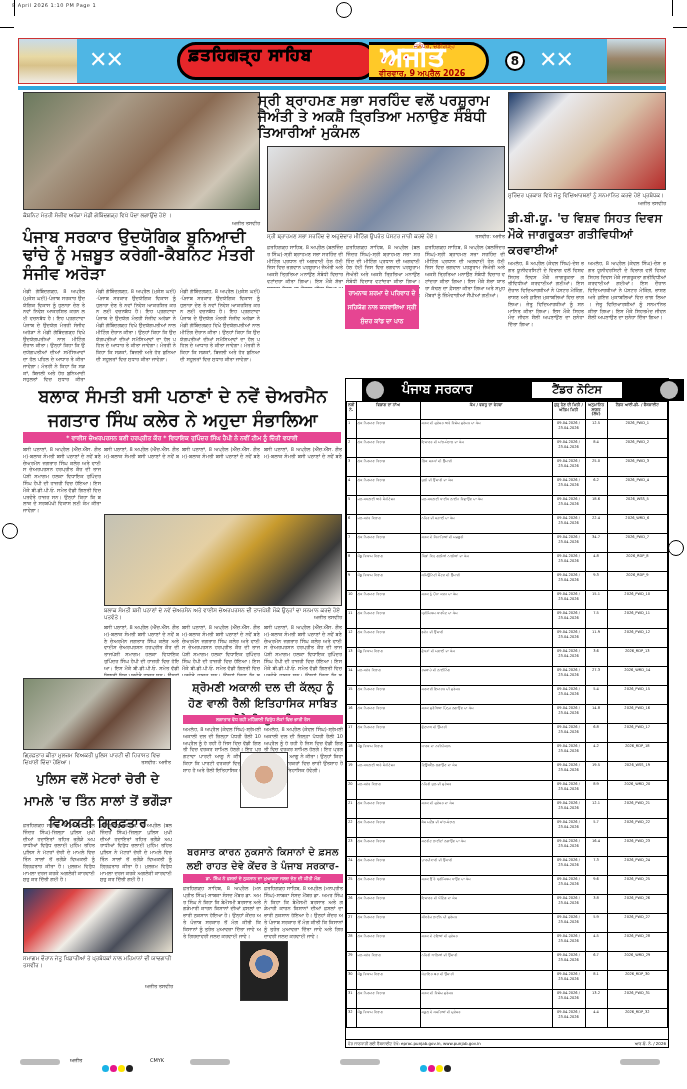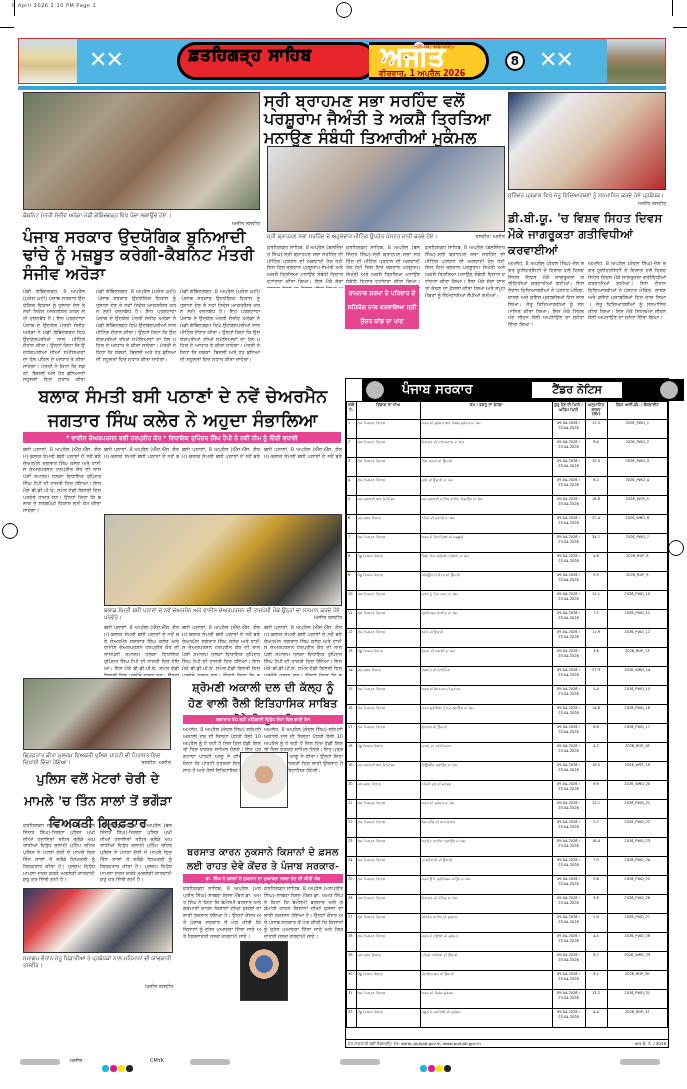--- a/index.html
+++ b/index.html
@@ -64,36 +64,36 @@
 <div class="abs reg" style="left:668px;top:540px"></div>
 
 <div class="abs mast">
   <div class="abs photo lphoto"></div>
   <div class="abs zig" style="left:70px;top:8px">✕✕</div>
   <div class="abs pill"></div>
   <div class="abs pill2"></div>
   <div class="abs mast-title">ਫ਼ਤਹਿਗੜ੍ਹ ਸਾਹਿਬ</div>
   <div class="abs mast-brand">ਅਜੀਤ</div>
   <div class="abs mast-loc">ਜਲੰਧਰ, ਚੰਡੀਗੜ੍ਹ</div>
-  <div class="abs mast-date">ਵੀਰਵਾਰ, 1 ਅਪ੍ਰੈਲ 2026</div>
+  <div class="abs mast-date">ਵੀਰਵਾਰ, 9 ਅਪ੍ਰੈਲ 2026</div>
   <div class="abs pageno">8</div>
   <div class="abs zig" style="left:520px;top:8px">✕✕</div>
   <div class="abs photo rphoto"></div>
 </div>
 <div class="abs blueline"></div>
 
 <div class="abs ph" style="left:23px;top:92px;width:237px;height:118px"></div>
 <div class="abs cap" style="left:23px;top:212px;width:237px">ਕੈਬਨਿਟ ਮੰਤਰੀ ਸੰਜੀਵ ਅਰੋੜਾ ਮੰਡੀ ਗੋਬਿੰਦਗੜ੍ਹ ਵਿਖੇ ਪੌਦਾ ਲਗਾਉਂਦੇ ਹੋਏ ।</div>
 <div class="abs credit" style="left:180px;top:220px;width:80px">ਅਜੀਤ ਤਸਵੀਰ</div>
 <div class="abs hl" style="left:23px;top:228px;width:240px;font-size:16px">ਪੰਜਾਬ ਸਰਕਾਰ ਉਦਯੋਗਿਕ ਬੁਨਿਆਦੀ ਢਾਂਚੇ ਨੂੰ ਮਜ਼ਬੂਤ ਕਰੇਗੀ-ਕੈਬਨਿਟ ਮੰਤਰੀ ਸੰਜੀਵ ਅਰੋੜਾ</div>
 <div class="abs body" style="left:23px;top:288px;width:62px;height:94px">ਮੰਡੀ ਗੋਬਿੰਦਗੜ੍ਹ, 8 ਅਪ੍ਰੈਲ (ਮੁਕੇਸ਼ ਘਈ)-ਪੰਜਾਬ ਸਰਕਾਰ ਉਦਯੋਗਿਕ ਵਿਕਾਸ ਨੂੰ ਹੁਲਾਰਾ ਦੇਣ ਤੇ ਨਵਾਂ ਨਿਵੇਸ਼ ਆਕਰਸ਼ਿਤ ਕਰਨ ਲਈ ਵਚਨਬੱਧ ਹੈ। ਇਹ ਪ੍ਰਗਟਾਵਾ ਪੰਜਾਬ ਦੇ ਉਦਯੋਗ ਮੰਤਰੀ ਸੰਜੀਵ ਅਰੋੜਾ ਨੇ ਮੰਡੀ ਗੋਬਿੰਦਗੜ੍ਹ ਵਿਖੇ ਉਦਯੋਗਪਤੀਆਂ ਨਾਲ ਮੀਟਿੰਗ ਦੌਰਾਨ ਕੀਤਾ। ਉਨ੍ਹਾਂ ਕਿਹਾ ਕਿ ਉਦਯੋਗਪਤੀਆਂ ਦੀਆਂ ਸਮੱਸਿਆਵਾਂ ਦਾ ਹੱਲ ਪਹਿਲ ਦੇ ਆਧਾਰ ਤੇ ਕੀਤਾ ਜਾਵੇਗਾ। ਮੰਤਰੀ ਨੇ ਕਿਹਾ ਕਿ ਸੜਕਾਂ, ਬਿਜਲੀ ਅਤੇ ਹੋਰ ਬੁਨਿਆਦੀ ਸਹੂਲਤਾਂ ਵਿਚ ਸੁਧਾਰ ਕੀਤਾ ਜਾਵੇਗਾ।</div>
 <div class="abs body" style="left:96px;top:288px;width:80px;height:94px">ਮੰਡੀ ਗੋਬਿੰਦਗੜ੍ਹ, 8 ਅਪ੍ਰੈਲ (ਮੁਕੇਸ਼ ਘਈ)-ਪੰਜਾਬ ਸਰਕਾਰ ਉਦਯੋਗਿਕ ਵਿਕਾਸ ਨੂੰ ਹੁਲਾਰਾ ਦੇਣ ਤੇ ਨਵਾਂ ਨਿਵੇਸ਼ ਆਕਰਸ਼ਿਤ ਕਰਨ ਲਈ ਵਚਨਬੱਧ ਹੈ। ਇਹ ਪ੍ਰਗਟਾਵਾ ਪੰਜਾਬ ਦੇ ਉਦਯੋਗ ਮੰਤਰੀ ਸੰਜੀਵ ਅਰੋੜਾ ਨੇ ਮੰਡੀ ਗੋਬਿੰਦਗੜ੍ਹ ਵਿਖੇ ਉਦਯੋਗਪਤੀਆਂ ਨਾਲ ਮੀਟਿੰਗ ਦੌਰਾਨ ਕੀਤਾ। ਉਨ੍ਹਾਂ ਕਿਹਾ ਕਿ ਉਦਯੋਗਪਤੀਆਂ ਦੀਆਂ ਸਮੱਸਿਆਵਾਂ ਦਾ ਹੱਲ ਪਹਿਲ ਦੇ ਆਧਾਰ ਤੇ ਕੀਤਾ ਜਾਵੇਗਾ। ਮੰਤਰੀ ਨੇ ਕਿਹਾ ਕਿ ਸੜਕਾਂ, ਬਿਜਲੀ ਅਤੇ ਹੋਰ ਬੁਨਿਆਦੀ ਸਹੂਲਤਾਂ ਵਿਚ ਸੁਧਾਰ ਕੀਤਾ ਜਾਵੇਗਾ।</div>
 <div class="abs body" style="left:180px;top:288px;width:80px;height:94px">ਮੰਡੀ ਗੋਬਿੰਦਗੜ੍ਹ, 8 ਅਪ੍ਰੈਲ (ਮੁਕੇਸ਼ ਘਈ)-ਪੰਜਾਬ ਸਰਕਾਰ ਉਦਯੋਗਿਕ ਵਿਕਾਸ ਨੂੰ ਹੁਲਾਰਾ ਦੇਣ ਤੇ ਨਵਾਂ ਨਿਵੇਸ਼ ਆਕਰਸ਼ਿਤ ਕਰਨ ਲਈ ਵਚਨਬੱਧ ਹੈ। ਇਹ ਪ੍ਰਗਟਾਵਾ ਪੰਜਾਬ ਦੇ ਉਦਯੋਗ ਮੰਤਰੀ ਸੰਜੀਵ ਅਰੋੜਾ ਨੇ ਮੰਡੀ ਗੋਬਿੰਦਗੜ੍ਹ ਵਿਖੇ ਉਦਯੋਗਪਤੀਆਂ ਨਾਲ ਮੀਟਿੰਗ ਦੌਰਾਨ ਕੀਤਾ। ਉਨ੍ਹਾਂ ਕਿਹਾ ਕਿ ਉਦਯੋਗਪਤੀਆਂ ਦੀਆਂ ਸਮੱਸਿਆਵਾਂ ਦਾ ਹੱਲ ਪਹਿਲ ਦੇ ਆਧਾਰ ਤੇ ਕੀਤਾ ਜਾਵੇਗਾ। ਮੰਤਰੀ ਨੇ ਕਿਹਾ ਕਿ ਸੜਕਾਂ, ਬਿਜਲੀ ਅਤੇ ਹੋਰ ਬੁਨਿਆਦੀ ਸਹੂਲਤਾਂ ਵਿਚ ਸੁਧਾਰ ਕੀਤਾ ਜਾਵੇਗਾ।</div>
 
-<div class="abs hl" style="left:264px;top:92px;width:240px;font-size:16px">ਸ੍ਰੀ ਬ੍ਰਾਹਮਣ ਸਭਾ ਸਰਹਿੰਦ ਵਲੋਂ ਪਰਸ਼ੂਰਾਮ ਜੈਅੰਤੀ ਤੇ ਅਕਸ਼ੈ ਤ੍ਰਿਤਿਆ ਮਨਾਉਣ ਸੰਬੰਧੀ ਤਿਆਰੀਆਂ ਮੁਕੰਮਲ</div>
+<div class="abs hl" style="left:258px;top:92px;width:240px;font-size:14px">ਸ੍ਰੀ ਬ੍ਰਾਹਮਣ ਸਭਾ ਸਰਹਿੰਦ ਵਲੋਂ ਪਰਸ਼ੂਰਾਮ ਜੈਅੰਤੀ ਤੇ ਅਕਸ਼ੈ ਤ੍ਰਿਤਿਆ ਮਨਾਉਣ ਸੰਬੰਧੀ ਤਿਆਰੀਆਂ ਮੁਕੰਮਲ</div>
 <div class="abs ph2" style="left:267px;top:146px;width:238px;height:86px"></div>
 <div class="abs cap" style="left:267px;top:233px;width:200px">ਸ੍ਰੀ ਬ੍ਰਾਹਮਣ ਸਭਾ ਸਰਹਿੰਦ ਦੇ ਅਹੁਦੇਦਾਰ ਮੀਟਿੰਗ ਉਪਰੰਤ ਪੋਸਟਰ ਜਾਰੀ ਕਰਦੇ ਹੋਏ।</div>
 <div class="abs credit" style="left:470px;top:233px;width:35px">ਤਸਵੀਰ: ਅਜੀਤ</div>
 <div class="abs body" style="left:267px;top:244px;width:76px;height:44px">ਫ਼ਤਹਿਗੜ੍ਹ ਸਾਹਿਬ, 8 ਅਪ੍ਰੈਲ (ਬਲਜਿੰਦਰ ਸਿੰਘ)-ਸ੍ਰੀ ਬ੍ਰਾਹਮਣ ਸਭਾ ਸਰਹਿੰਦ ਦੀ ਮੀਟਿੰਗ ਪ੍ਰਧਾਨ ਦੀ ਅਗਵਾਈ ਹੇਠ ਹੋਈ ਜਿਸ ਵਿਚ ਭਗਵਾਨ ਪਰਸ਼ੂਰਾਮ ਜੈਅੰਤੀ ਅਤੇ ਅਕਸ਼ੈ ਤ੍ਰਿਤਿਆ ਮਨਾਉਣ ਸੰਬੰਧੀ ਵਿਚਾਰ ਵਟਾਂਦਰਾ ਕੀਤਾ ਗਿਆ। ਇਸ ਮੌਕੇ ਸ਼ੋਭਾ ਯਾਤਰਾ ਕੱਢਣ ਦਾ ਫ਼ੈਸਲਾ ਕੀਤਾ ਗਿਆ ਅਤੇ ਸਮੂਹ ਮੈਂਬਰਾਂ ਨੂੰ ਜ਼ਿੰਮੇਵਾਰੀਆਂ ਸੌਂਪੀਆਂ ਗਈਆਂ।</div>
 <div class="abs body" style="left:346px;top:244px;width:74px;height:140px">ਫ਼ਤਹਿਗੜ੍ਹ ਸਾਹਿਬ, 8 ਅਪ੍ਰੈਲ (ਬਲਜਿੰਦਰ ਸਿੰਘ)-ਸ੍ਰੀ ਬ੍ਰਾਹਮਣ ਸਭਾ ਸਰਹਿੰਦ ਦੀ ਮੀਟਿੰਗ ਪ੍ਰਧਾਨ ਦੀ ਅਗਵਾਈ ਹੇਠ ਹੋਈ ਜਿਸ ਵਿਚ ਭਗਵਾਨ ਪਰਸ਼ੂਰਾਮ ਜੈਅੰਤੀ ਅਤੇ ਅਕਸ਼ੈ ਤ੍ਰਿਤਿਆ ਮਨਾਉਣ ਸੰਬੰਧੀ ਵਿਚਾਰ ਵਟਾਂਦਰਾ ਕੀਤਾ ਗਿਆ। ਇਸ ਮੌਕੇ ਸ਼ੋਭਾ ਯਾਤਰਾ ਕੱਢਣ ਦਾ ਫ਼ੈਸਲਾ ਕੀਤਾ ਗਿਆ ਅਤੇ ਸਮੂਹ ਮੈਂਬਰਾਂ ਨੂੰ ਜ਼ਿੰਮੇਵਾਰੀਆਂ ਸੌਂਪੀਆਂ ਗਈਆਂ।</div>
 <div class="abs body" style="left:425px;top:244px;width:80px;height:120px">ਫ਼ਤਹਿਗੜ੍ਹ ਸਾਹਿਬ, 8 ਅਪ੍ਰੈਲ (ਬਲਜਿੰਦਰ ਸਿੰਘ)-ਸ੍ਰੀ ਬ੍ਰਾਹਮਣ ਸਭਾ ਸਰਹਿੰਦ ਦੀ ਮੀਟਿੰਗ ਪ੍ਰਧਾਨ ਦੀ ਅਗਵਾਈ ਹੇਠ ਹੋਈ ਜਿਸ ਵਿਚ ਭਗਵਾਨ ਪਰਸ਼ੂਰਾਮ ਜੈਅੰਤੀ ਅਤੇ ਅਕਸ਼ੈ ਤ੍ਰਿਤਿਆ ਮਨਾਉਣ ਸੰਬੰਧੀ ਵਿਚਾਰ ਵਟਾਂਦਰਾ ਕੀਤਾ ਗਿਆ। ਇਸ ਮੌਕੇ ਸ਼ੋਭਾ ਯਾਤਰਾ ਕੱਢਣ ਦਾ ਫ਼ੈਸਲਾ ਕੀਤਾ ਗਿਆ ਅਤੇ ਸਮੂਹ ਮੈਂਬਰਾਂ ਨੂੰ ਜ਼ਿੰਮੇਵਾਰੀਆਂ ਸੌਂਪੀਆਂ ਗਈਆਂ।</div>
 <div class="abs pinkbox" style="left:345px;top:285px;width:74px;height:44px;font-size:6px;line-height:14px;padding:1px">ਰਾਮਨਾਥ ਸ਼ਰਮਾ ਦੇ ਪਰਿਵਾਰ ਦੇ ਸਹਿਯੋਗ ਨਾਲ ਕਰਵਾਇਆ ਸ੍ਰੀ ਸੁੰਦਰ ਕਾਂਡ ਦਾ ਪਾਠ</div>
 
 <div class="abs ph3" style="left:508px;top:92px;width:158px;height:98px"></div>
 <div class="abs cap" style="left:508px;top:192px;width:158px">ਸੁਰਿੰਦਰ ਪ੍ਰਕਾਸ਼ ਵਿਖੇ ਜੇਤੂ ਵਿਦਿਆਰਥਣਾਂ ਨੂੰ ਸਨਮਾਨਿਤ ਕਰਦੇ ਹੋਏ ਪ੍ਰਬੰਧਕ।</div>

